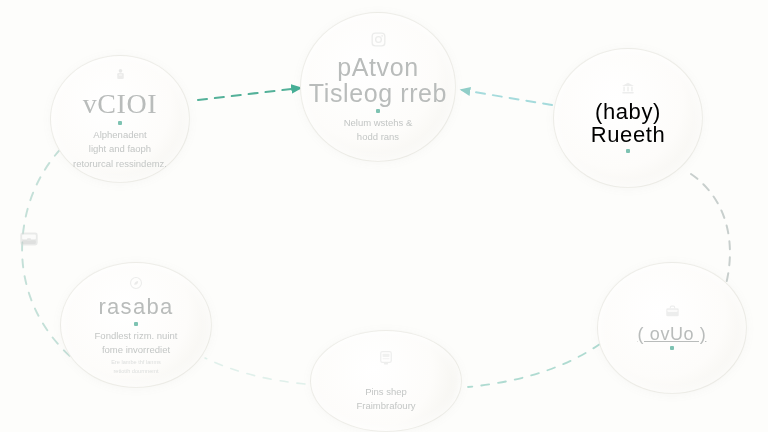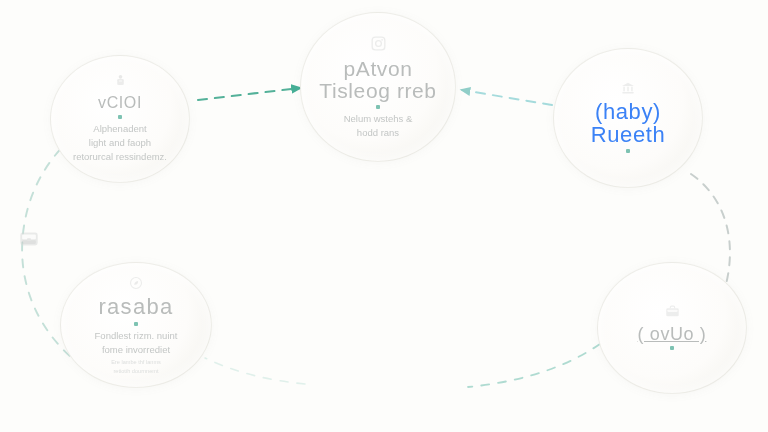--- a/index.html
+++ b/index.html
@@ -53,23 +53,23 @@
   }
 
   
   #node-1{left:50px;  top:55px;  width:140px;height:128px;}
   #node-2{left:300px; top:12px;  width:156px;height:150px;}
   #node-3{left:553px; top:48px;  width:150px;height:140px;}
   #node-4{left:597px; top:262px; width:150px;height:132px;}
   #node-5{left:310px; top:330px; width:152px;height:102px;}
   #node-6{left:60px;  top:262px; width:152px;height:126px;}
 
-  #node-1 .ntitle{font-size:16px;}
-  #node-2 .ntitle{font-size:21px;}
-  #node-3 .ntitle{font-size:22px;color:#3b82f6;filter:blur(.1px);}
+  #node-1 .ntitle{font-size:28px;font-family:Liberation Serif, serif;}
+  #node-2 .ntitle{font-size:25px;}
+  #node-3 .ntitle{font-size:22px;color:#000000;filter:blur(.1px);}
   #node-4 .ntitle{font-size:18px;text-decoration:underline;}
   #node-5 .ntitle{font-size:0px;}
   #node-6 .ntitle{font-size:22px;letter-spacing:1.3px;}
 
   #node-1 .ndesc,#node-2 .ndesc,#node-3 .ndesc,#node-4 .ndesc,#node-6 .ndesc{font-size:9.5px;}
   #node-5 .ndesc{font-size:9.5px;}
 
   .edge-icon{
     position:absolute;left:18px;top:228px;width:22px;height:22px;opacity:.5;
   }
@@ -174,20 +174,36 @@
           <rect x="3.2" y="7.4" width="17.6" height="11.4" rx="2" fill="#c6c8c7"></rect>
           <path d="M9 7.4 V5.8 a1.4 1.4 0 0 1 1.4-1.4 h3.2 A1.4 1.4 0 0 1 15 5.8 V7.4" fill="none" stroke="#c6c8c7" stroke-width="1.6"></path>
           <rect x="5" y="9.4" width="14" height="3.2" rx=".9" fill="#f4f4f2"></rect>
         </svg>
       </span>
       <div class="ntitle">( ovUo )</div>
       <div class="ndot"></div>
     </div>
   </div>
 
+  <div class="node" id="node-5">
+    <div class="halo"></div>
+    <div class="inner">
+      <span class="nicon">
+        <svg viewBox="0 0 24 24" width="18" height="18">
+          <rect x="5" y="3.6" width="14" height="14.2" rx="2.2" fill="none" stroke="#c8cac9" stroke-width="1.7"></rect>
+          <rect x="7.4" y="6.2" width="9.2" height="4.4" rx="1" fill="#d2d4d3"></rect>
+          <rect x="7.4" y="12.2" width="9.2" height="1.5" rx=".7" fill="#d2d4d3"></rect>
+          <rect x="9.2" y="18.4" width="5.6" height="2.2" rx=".9" fill="#c8cac9"></rect>
+        </svg>
+      </span>
+      <div class="ntitle"></div>
+      <div class="ndesc" style="white-space:pre-line;margin-top:14px;">Pins shep
+Fraimbrafoury</div>
+    </div>
+  </div>
 
   <div class="node" id="node-6">
     <div class="halo"></div>
     <div class="inner">
       <span class="nicon">
         <svg viewBox="0 0 24 24" width="16" height="16">
           <circle cx="12" cy="12" r="8.2" fill="none" stroke="#c3c5c4" stroke-width="1.6"></circle>
           <path d="M9.2 14.6 C 9.6 10.6, 12.6 9.2, 15.2 9 C 15.4 12.4, 13.2 15.2, 9.2 14.6 z" fill="#bfc1c0"></path>
         </svg>
       </span>

